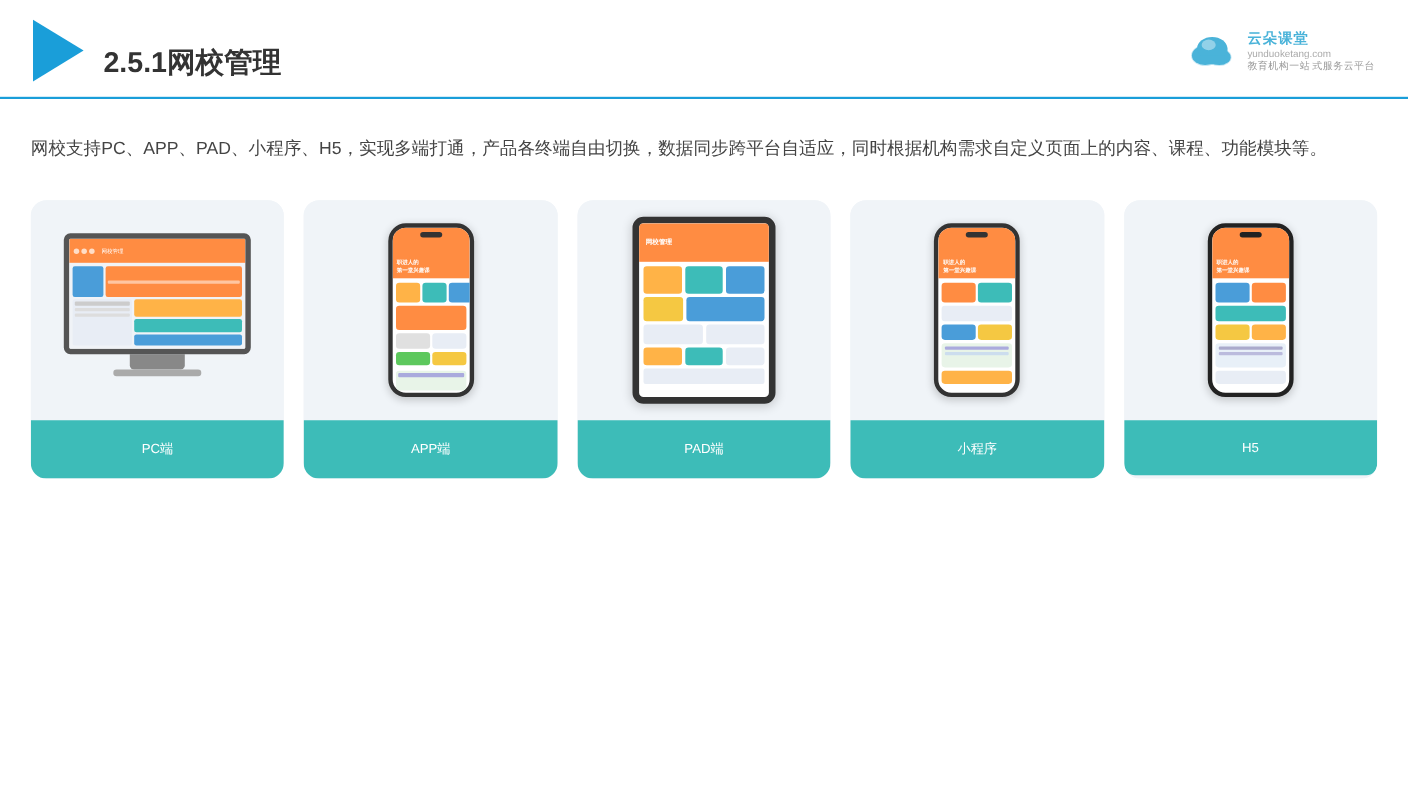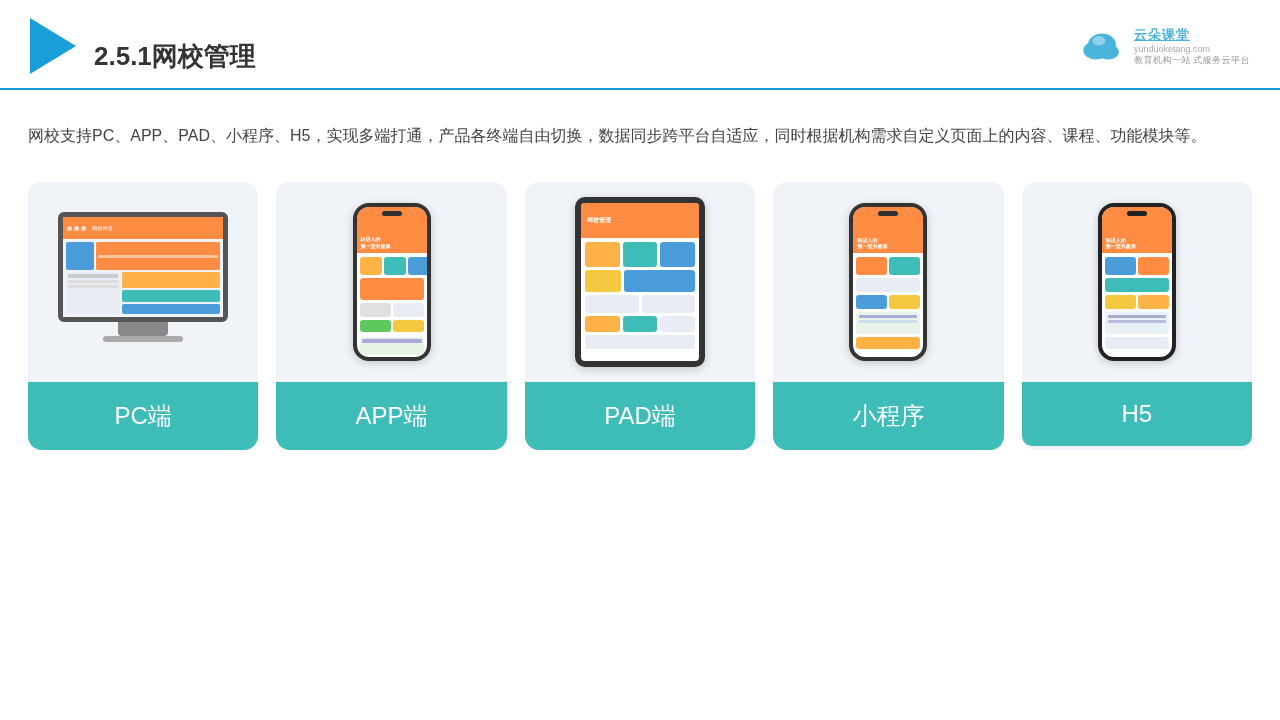--- a/index.html
+++ b/index.html
@@ -62,21 +62,20 @@
       display: flex;
       flex-direction: column;
       align-items: flex-start;
     }
 
     .brand-name {
       font-size: 13px;
       color: #4ab3d9;
       font-weight: 600;
       letter-spacing: 1px;
-      text-decoration: underline;
     }
 
     .brand-sub {
       font-size: 9px;
       color: #999;
       letter-spacing: 0.5px;
     }
 
     .brand-url {
       font-size: 9px;
@@ -123,21 +122,21 @@
       padding: 16px;
       background: #f0f4f8;
       border-radius: 14px 14px 0 0;
     }
 
     .card-label {
       width: 100%;
       background: #3dbcb8;
       color: #fff;
       text-align: center;
-      font-size: 24px;
+      font-size: 12px;
       font-weight: 500;
       padding: 18px 0;
       border-radius: 0 0 10px 10px;
     }
 
     
 
     
     .pc-monitor {
       position: relative;

